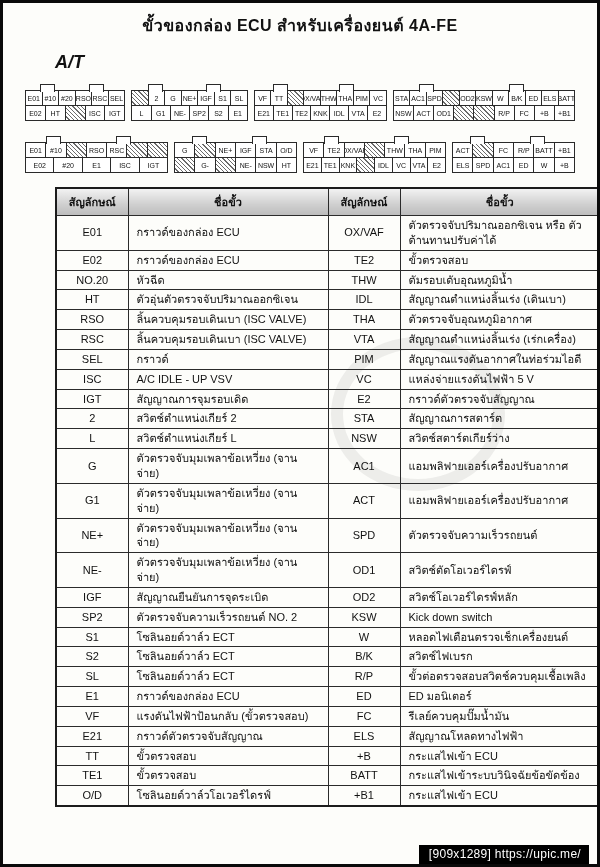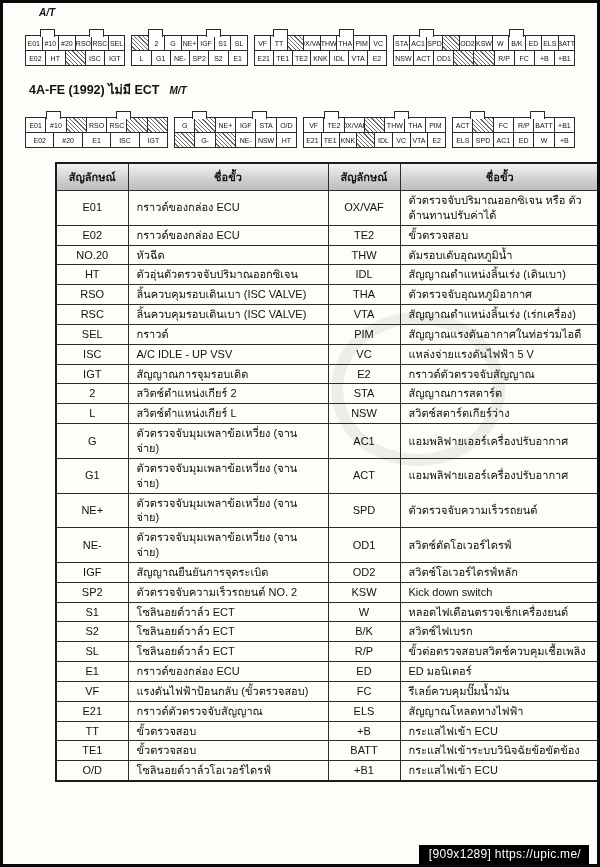--- a/index.html
+++ b/index.html
@@ -8,21 +8,21 @@
     background:#fdfdfa;border:3px solid #0a0a0a;overflow:hidden;
     font-family:"Liberation Sans","DejaVu Sans",sans-serif;color:#111;
   }
   .page-title{
     text-align:center;font-size:16px;font-weight:bold;margin:10px 0 14px 0;
     letter-spacing:.5px;
   }
   .diagram-section{margin:0 22px 6px 22px;}
   .diagram-caption{display:flex;align-items:baseline;margin:4px 0 10px 4px;}
   .diagram-label{font-size:12.5px;font-weight:bold;}
-  .trans-label{font-size:10px;font-weight:bold;font-style:italic;margin-left:10px;}
+  .trans-label{font-size:18px;font-weight:bold;font-style:italic;margin-left:26px;}
   .connector-row{display:flex;gap:6px;margin-bottom:14px;}
   .block{
     position:relative;border:1.5px solid #2a2a2a;background:#fff;
     display:flex;flex-direction:column;flex-basis:0;margin-top:7px;
   }
   .block::before,.block::after{
     content:"";position:absolute;top:-7px;width:13px;height:7px;
     border:1px solid #2a2a2a;border-bottom:none;background:#fff;
   }
   .block::before{left:14%;}
@@ -57,20 +57,21 @@
   .watermark-bar{
     position:absolute;right:8px;bottom:0;background:#000;color:#fff;
     font-size:12px;padding:2px 8px 3px 10px;z-index:5;letter-spacing:.3px;
   }
 </style>
 </head>
 <body>
 
 <div class="page">
 
+  <div class="page-title">ขั้วของกล่อง ECU สำหรับเครื่องยนต์ 4A-FE</div>
 
   <div id="diagrams">
       <div class="diagram-section">
         <div class="diagram-caption">
           <span class="trans-label">A/T</span>
         </div>
         <div class="connector-row">
           <div class="block" style="flex-grow: 6;">
             <div class="pin-row top">
               <div class="pin-cell">E01</div>
@@ -150,24 +151,20 @@
               <div class="pin-cell hatched"></div>
               <div class="pin-cell">R/P</div>
               <div class="pin-cell">FC</div>
               <div class="pin-cell">+B</div>
               <div class="pin-cell">+B1</div>
             </div>
           </div>
         </div>
       </div>
       <div class="diagram-section">
-        <div class="diagram-caption">
-          <span class="diagram-label">4A-FE (1992) ไม่มี ECT</span>
-          <span class="trans-label">M/T</span>
-        </div>
         <div class="connector-row">
           <div class="block" style="flex-grow: 7;">
             <div class="pin-row top">
               <div class="pin-cell">E01</div>
               <div class="pin-cell">#10</div>
               <div class="pin-cell hatched"></div>
               <div class="pin-cell">RSO</div>
               <div class="pin-cell">RSC</div>
               <div class="pin-cell hatched"></div>
               <div class="pin-cell hatched"></div>

